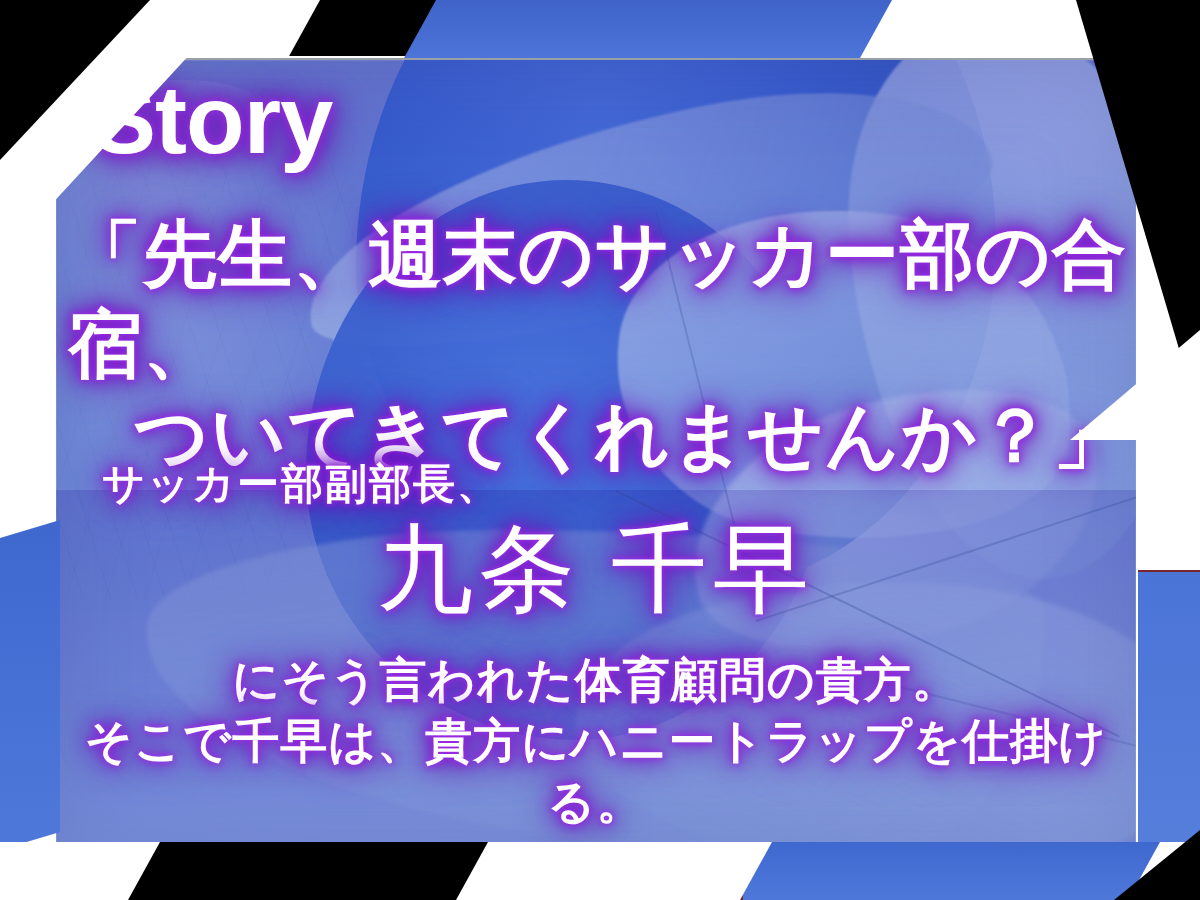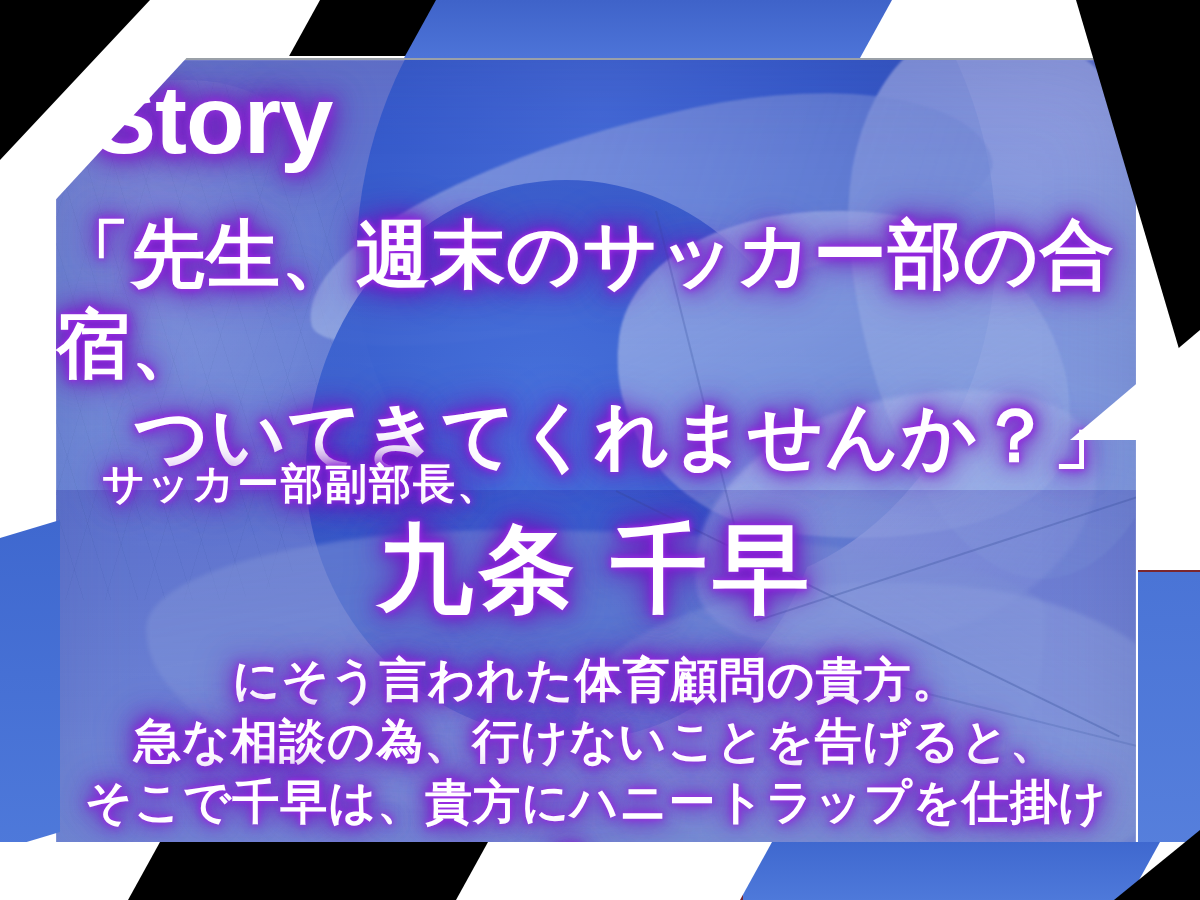--- a/index.html
+++ b/index.html
@@ -255,37 +255,37 @@
     font-family:"Liberation Sans", sans-serif;
     line-height:1.05;
   }
 
   .quote-block{
     position:absolute;left:0;top:150px;width:1080px;
     font-family:"Liberation Serif", serif;
     font-size:74px;font-weight:700;line-height:1.22;
     letter-spacing:1px;
   }
-  .quote-line-1{display:block;text-align:left;padding-left:0;}
+  .quote-line-1{display:block;text-align:left;padding-left:12px;}
   .quote-line-2{display:block;text-align:center;padding-left:70px;}
 
   .role-line{
     position:absolute;left:46px;top:396px;
     font-family:"Liberation Serif", serif;
     font-size:42px;font-weight:700;letter-spacing:2px;
   }
 
   .name-row{
     position:absolute;left:0;top:462px;width:1080px;
     display:flex;align-items:flex-end;justify-content:center;
     gap:18px;
   }
   .name-main{
     font-family:"Liberation Serif", serif;
-    font-size:96px;font-weight:700;letter-spacing:6px;
+    font-size:96px;font-weight:400;letter-spacing:6px;
     line-height:1;
   }
   .name-reading{
     font-family:"Liberation Serif", serif;
     font-size:40px;font-weight:700;font-style:italic;letter-spacing:2px;
     padding-bottom:14px;
   }
 
   .body-block{
     position:absolute;left:0;top:590px;width:1080px;
@@ -332,21 +332,20 @@
       </div>
 
       <div class="role-line glow-strong">サッカー部副部長、</div>
 
       <div class="name-row">
         <span class="name-main glow-strong">九条 千早</span>
       </div>
 
       <div class="body-block">
         <span class="glow-strong">にそう言われた体育顧問の貴方。</span>
-        <span class="glow-strong">急な相談の為、行けないことを告げると、</span>
         <span class="glow-strong">そこで千早は、貴方にハニートラップを仕掛ける。</span>
       </div>
 
     </div>
   </div>
 
   <div class="deco-left-white"></div>
   <div class="deco-left-blue"></div>
   <div class="deco-right-white"></div>
   <div class="deco-right-blue"></div>

